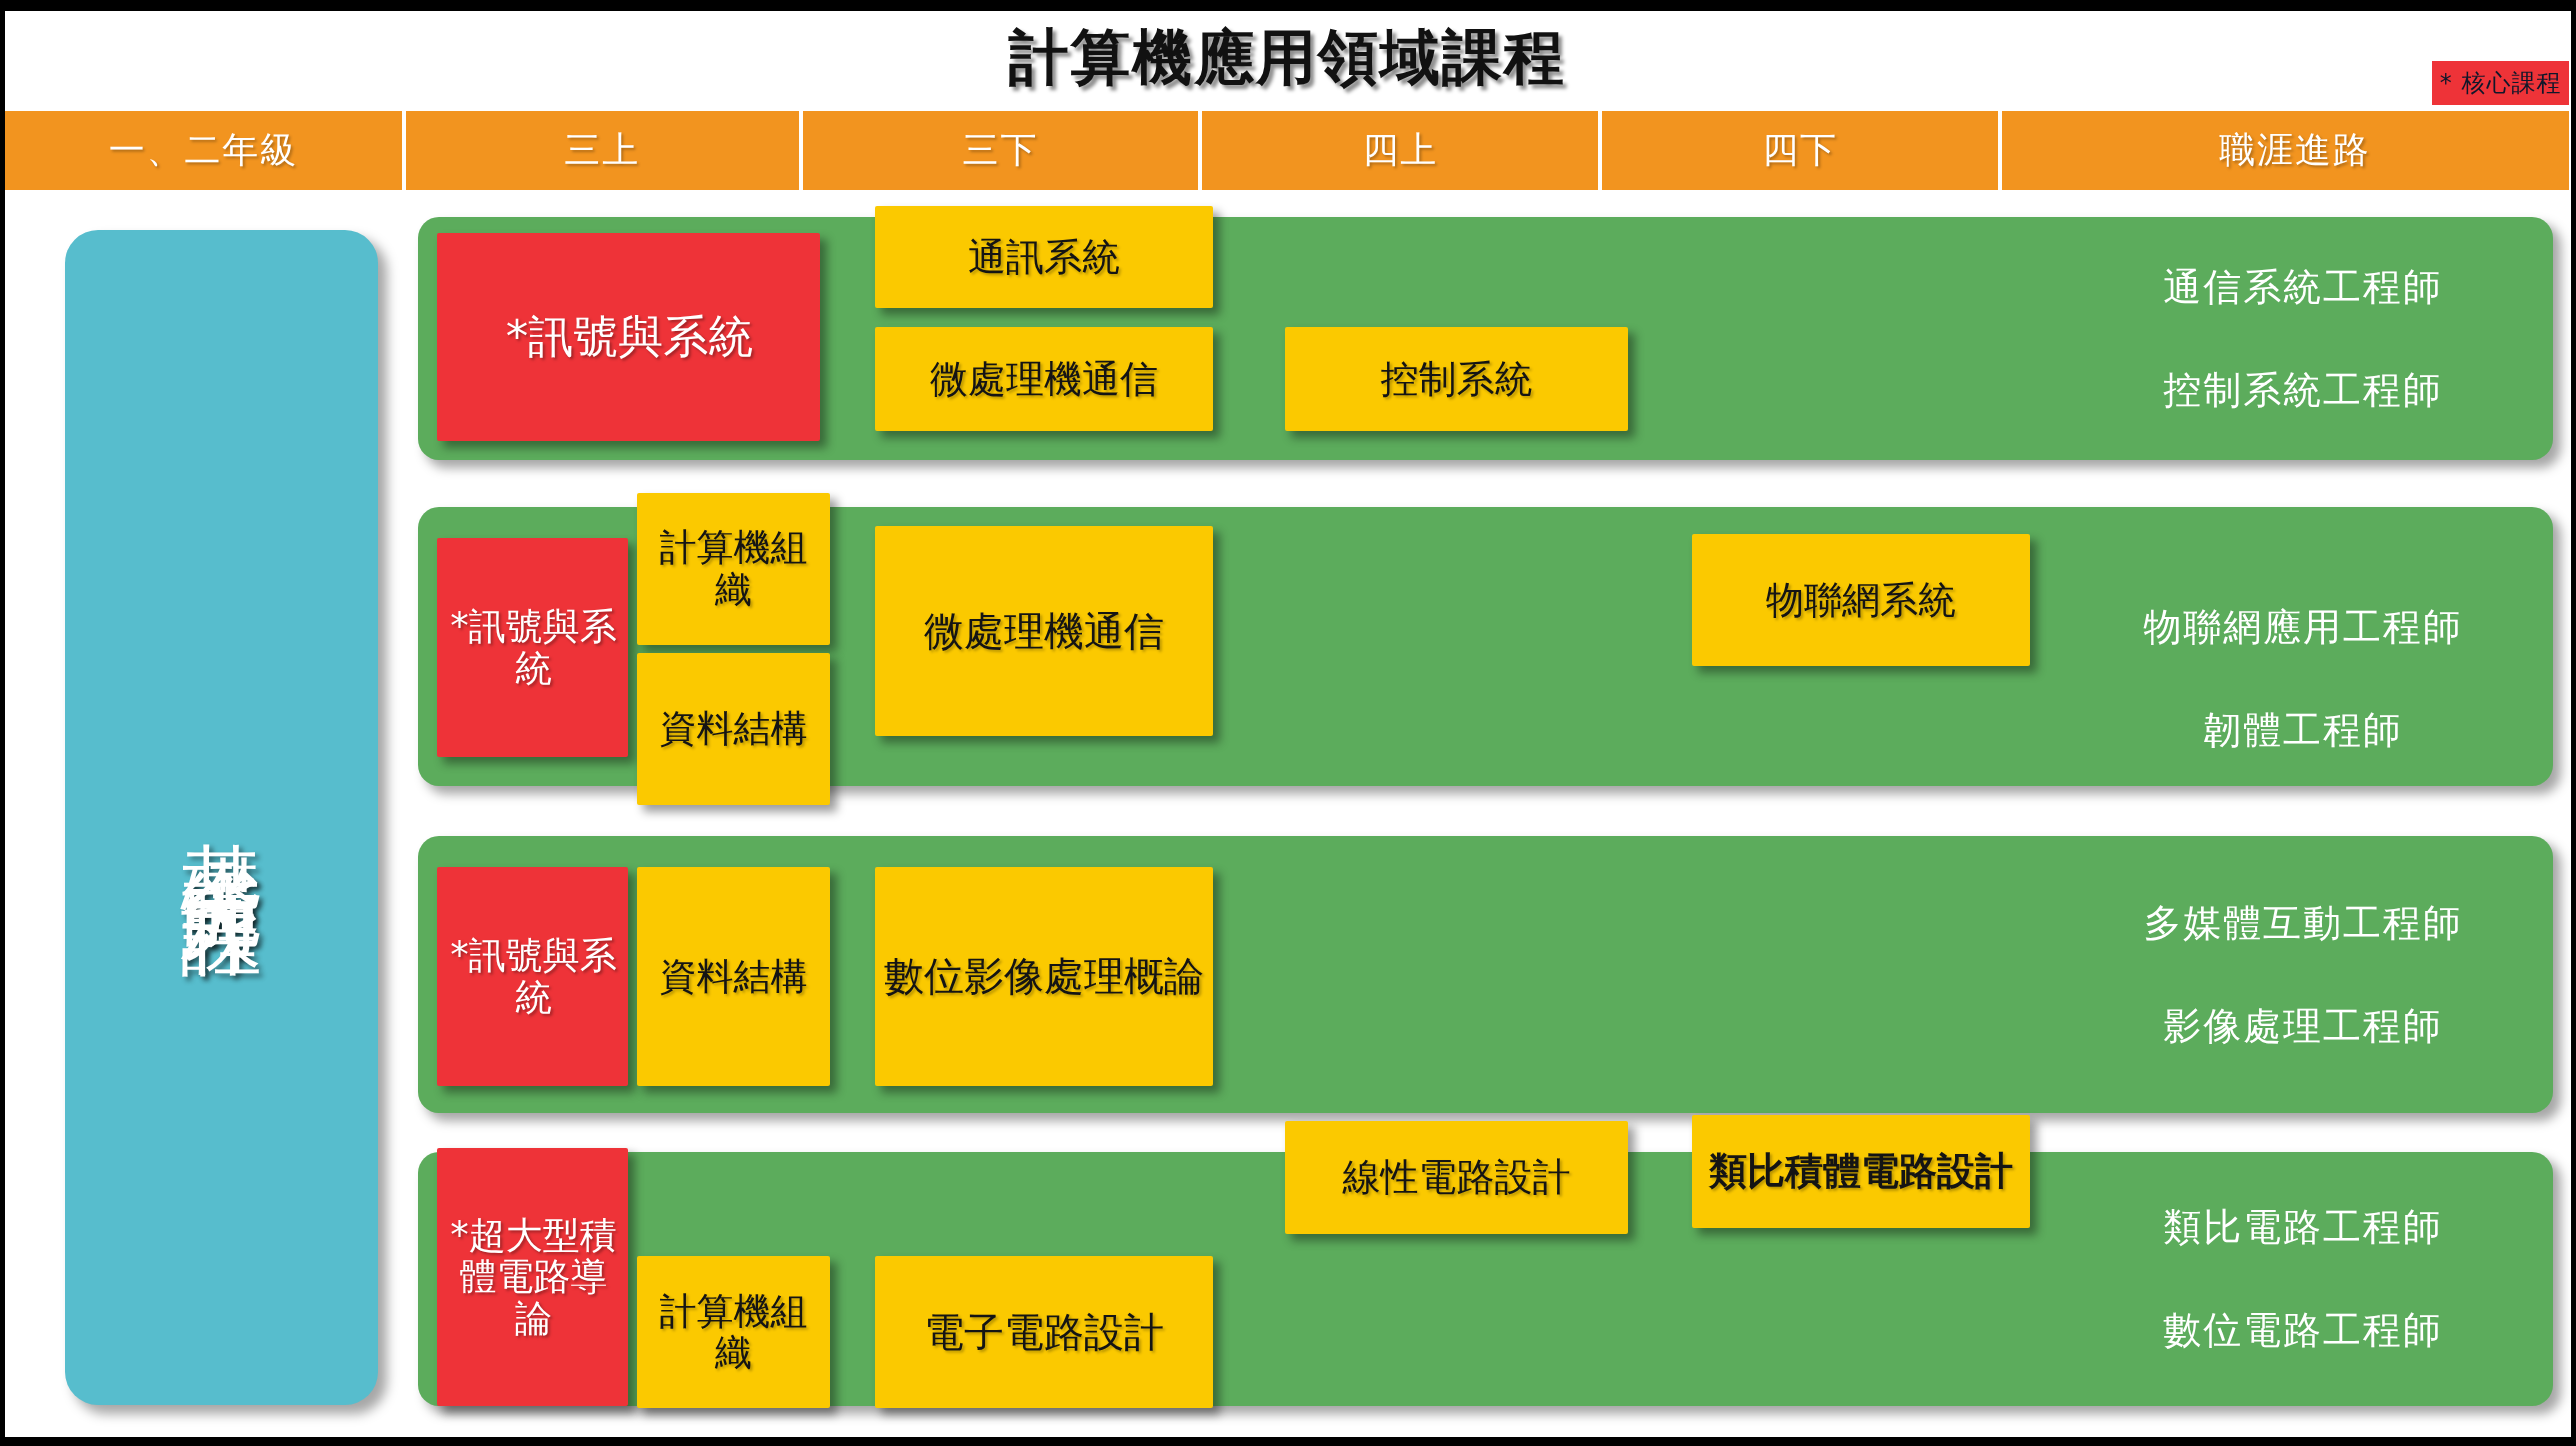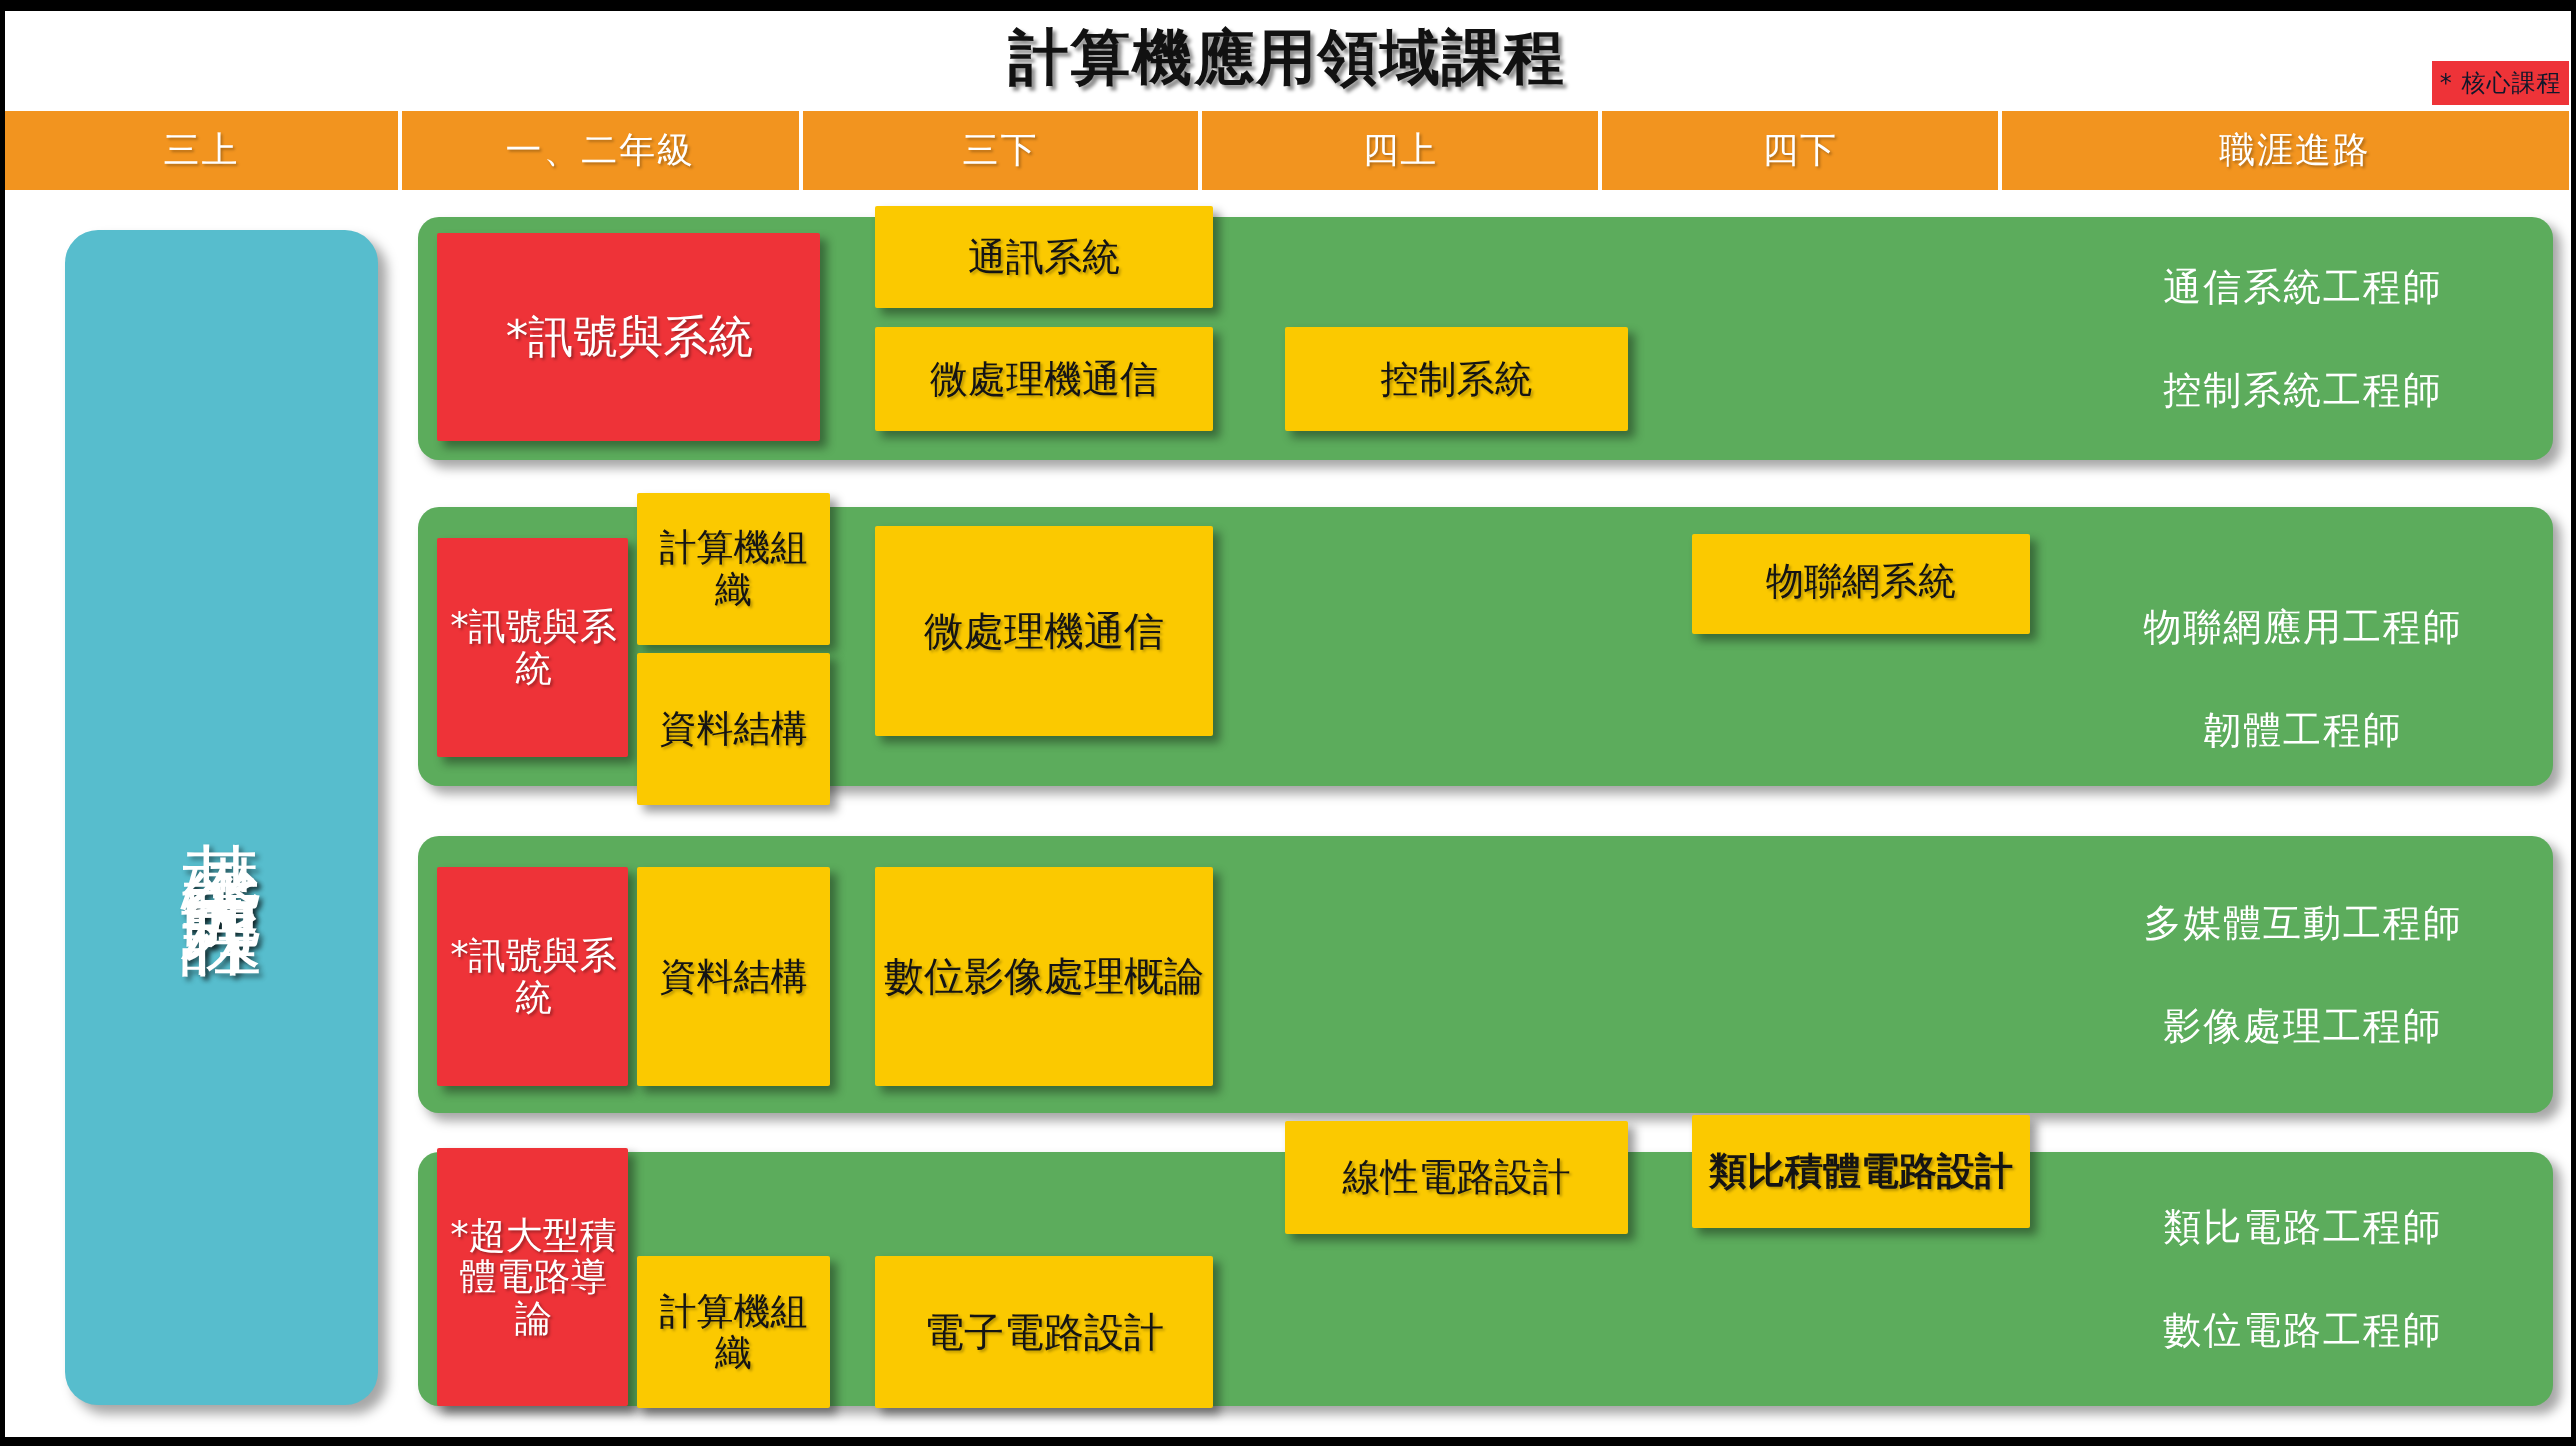--- a/index.html
+++ b/index.html
@@ -111,22 +111,22 @@
 
 <div id="slide">
 
   <div id="title-bar">
     <div id="page-title">計算機應用領域課程</div>
   </div>
 
   <div id="core-badge">* 核心課程</div>
 
   <div id="header-row">
+    <div class="col-head" style="width:413px;">一、二年級</div>
     <div class="col-head" style="width:409px;">三上</div>
-    <div class="col-head" style="width:413px;">一、二年級</div>
     <div class="col-head" style="width:412px;">三下</div>
     <div class="col-head" style="width:412px;">四上</div>
     <div class="col-head" style="width:412px;">四下</div>
     <div class="col-head" style="width:584px;padding-left:19px;">職涯進路</div>
   </div>
 
   <div id="body-area">
 
     <div id="basic-course">
       <div id="basic-course-label">基礎能力課程</div>
@@ -141,21 +141,21 @@
         <span class="c1">通信系統工程師</span>
         <span class="c2">控制系統工程師</span>
       </div>
     </div>
 
     <div class="track" style="top:317px;height:183px;height:279px;">
       <div class="chip core" style="left:19px;top:31px;width:191px;height:219px;font-size:37px;">*訊號與系統</div>
       <div class="chip elective" style="left:219px;top:-14.4px;width:193px;height:152px;font-size:37px;">計算機組織</div>
       <div class="chip elective" style="left:219px;top:146px;width:193px;height:152px;font-size:37px;">資料結構</div>
       <div class="chip elective" style="left:457px;top:19px;width:338px;height:210px;font-size:40px;">微處理機通信</div>
-      <div class="chip elective" style="left:1274px;top:27px;width:338px;height:100px;font-size:38px;font-family:Liberation Mono, monospace;">物聯網系統</div>
+      <div class="chip elective" style="left:1274px;top:27px;width:338px;height:132px;font-size:38px;">物聯網系統</div>
       <div class="career" style="left:1635px;top:0;width:500px;height:279px;margin-top:32px;">
         <span class="c1">物聯網應用工程師</span>
         <span class="c2">韌體工程師</span>
       </div>
     </div>
 
     <div class="track" style="top:646px;height:277px;">
       <div class="chip core" style="left:19px;top:31px;width:191px;height:219px;font-size:37px;">*訊號與系統</div>
       <div class="chip elective" style="left:219px;top:31px;width:193px;height:219px;font-size:37px;">資料結構</div>
       <div class="chip elective" style="left:457px;top:31px;width:338px;height:219px;font-size:40px;">數位影像處理概論</div>

